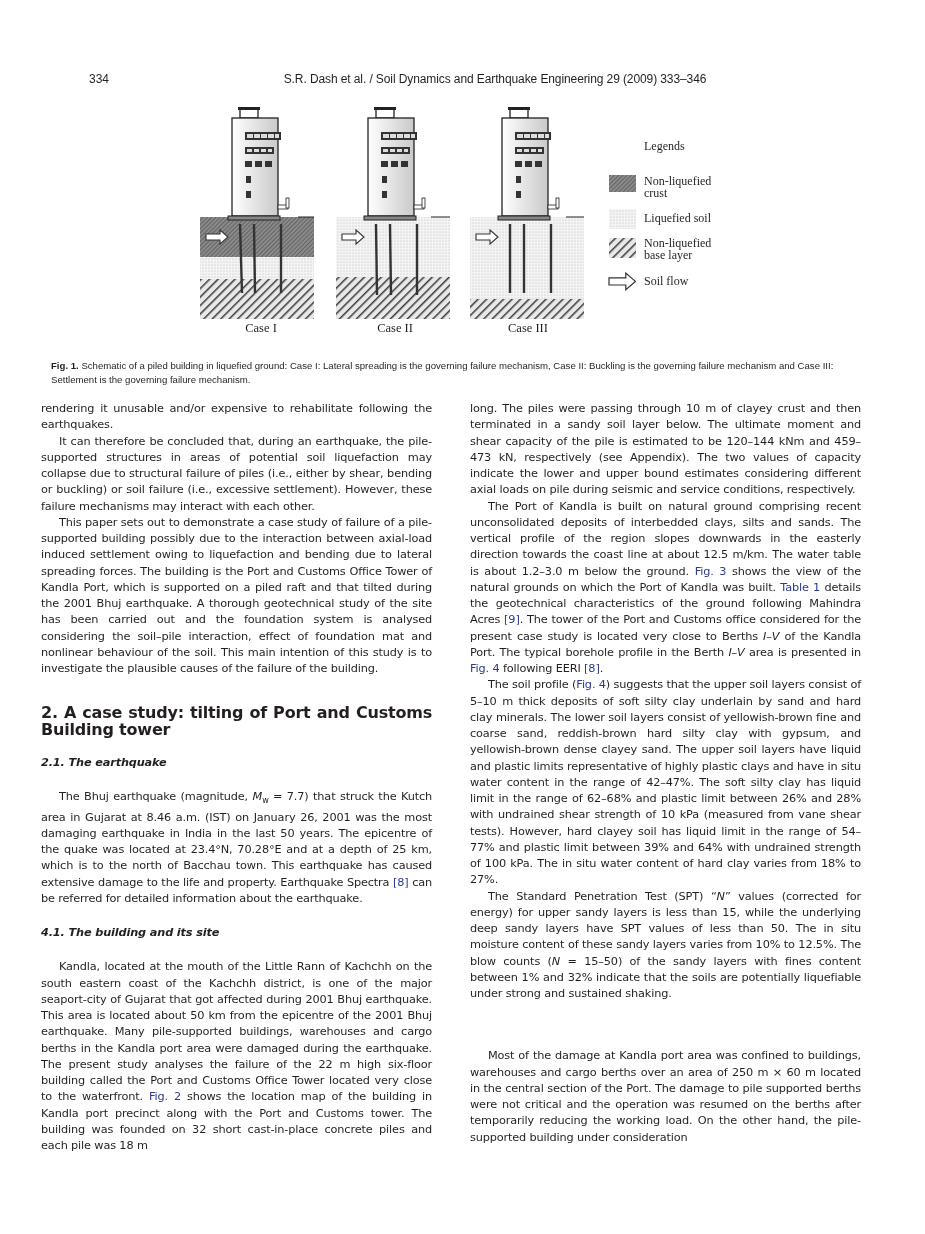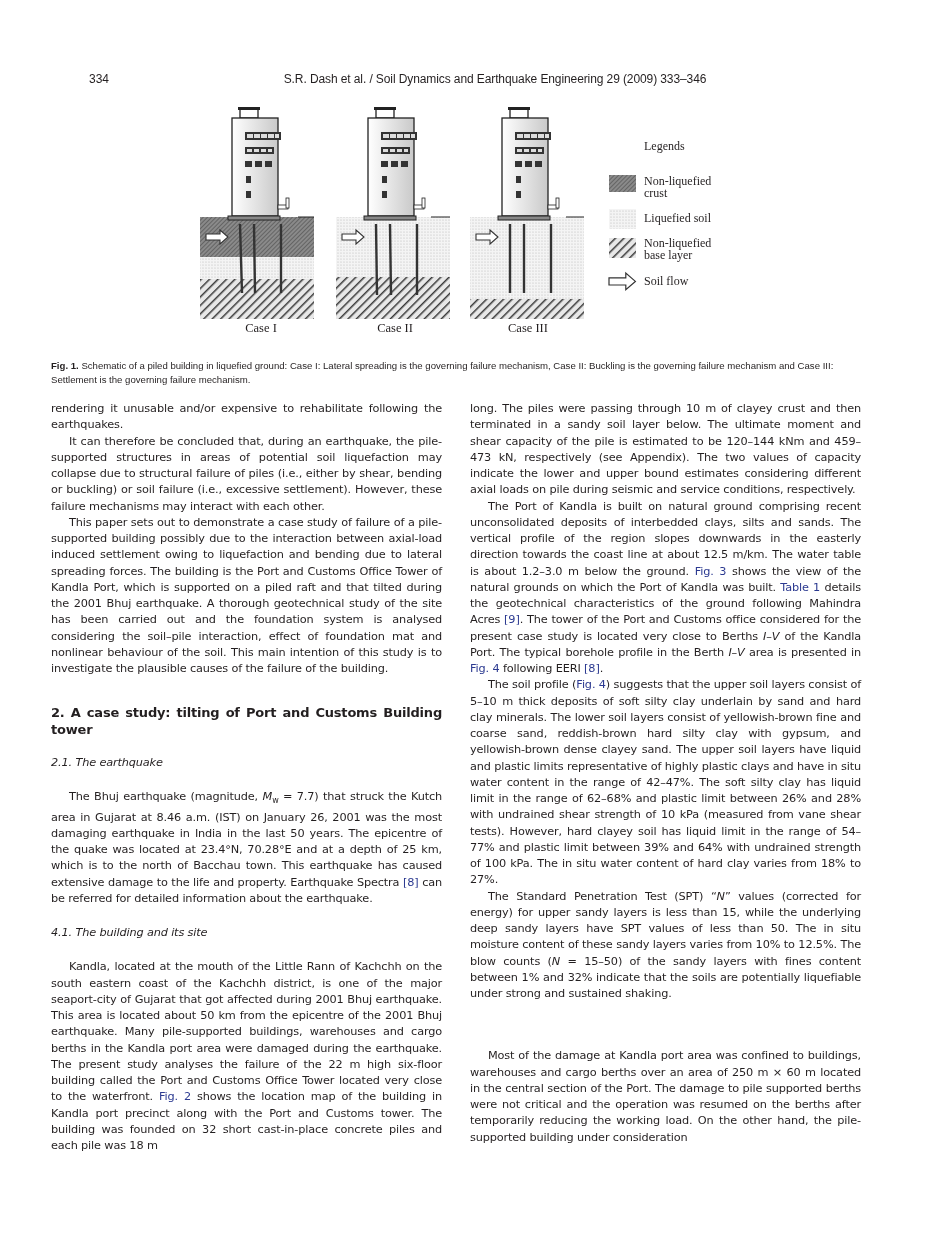--- a/index.html
+++ b/index.html
@@ -4,26 +4,26 @@
 <style>
   html, body { margin:0; padding:0; background:#ffffff; }
   body { width:925px; height:1234px; position:relative; overflow:hidden; color:#231f20; }
   .running-head { position:absolute; top:72px; left:51px; width:812px; height:16px; font-family:"Liberation Sans", sans-serif; font-size:12px;margin-left:38px; }
   .running-head .pg { position:absolute; left:0; top:0; }
   .running-head .jr { position:absolute; left:0; width:812px; top:0; text-align:center; letter-spacing:-0.1px; }
   .figure { position:absolute; top:105px; left:196px; width:540px; height:232px; }
   .fig-caption { position:absolute; top:346px; left:51px; width:812px; font-family:"Liberation Sans", sans-serif; font-size:9.6px; line-height:14px; text-align:left;margin-top:13px; }
   .fig-caption b { font-weight:bold; }
   .col { position:absolute; top:401px; font-family:"DejaVu Sans", sans-serif; font-size:11.3px; line-height:16.25px; text-align:justify; letter-spacing:-0.15px; }
-  .col.left { left:51px; width:391px; }
+  .col.left { left:41px; width:391px; }
   .col.right { left:470px; width:391px; }
   .col p { margin:0; text-indent:18px; text-align:justify; }
   .col p.noindent { text-indent:0; }
-  .col h2 { margin:0; font-size:13px; font-weight:bold; font-family:"DejaVu Sans", sans-serif; letter-spacing:-0.2px; }
-  .col h3 { margin:0; font-size:11.3px; font-weight:normal; font-style:italic; font-family:"DejaVu Sans", sans-serif; }
+  .col h2 { margin:0; font-size:16px; font-weight:bold; font-family:"DejaVu Sans", sans-serif; letter-spacing:-0.2px; }
+  .col h3 { margin:0; font-size:11.3px; font-weight:bold; font-style:italic; font-family:"DejaVu Sans", sans-serif; }
   .link { color:#2b3990; }
   .gap-sec { height:28px; }
   .gap-sub { height:18px; }
   .legend-label { font-family:"Liberation Serif", serif; font-size:12px; fill:#231f20; }
   .case-label { font-family:"Liberation Serif", serif; font-size:12.5px; fill:#231f20; }
 </style>
 </head>
 <body>
 
 <div class="running-head">

